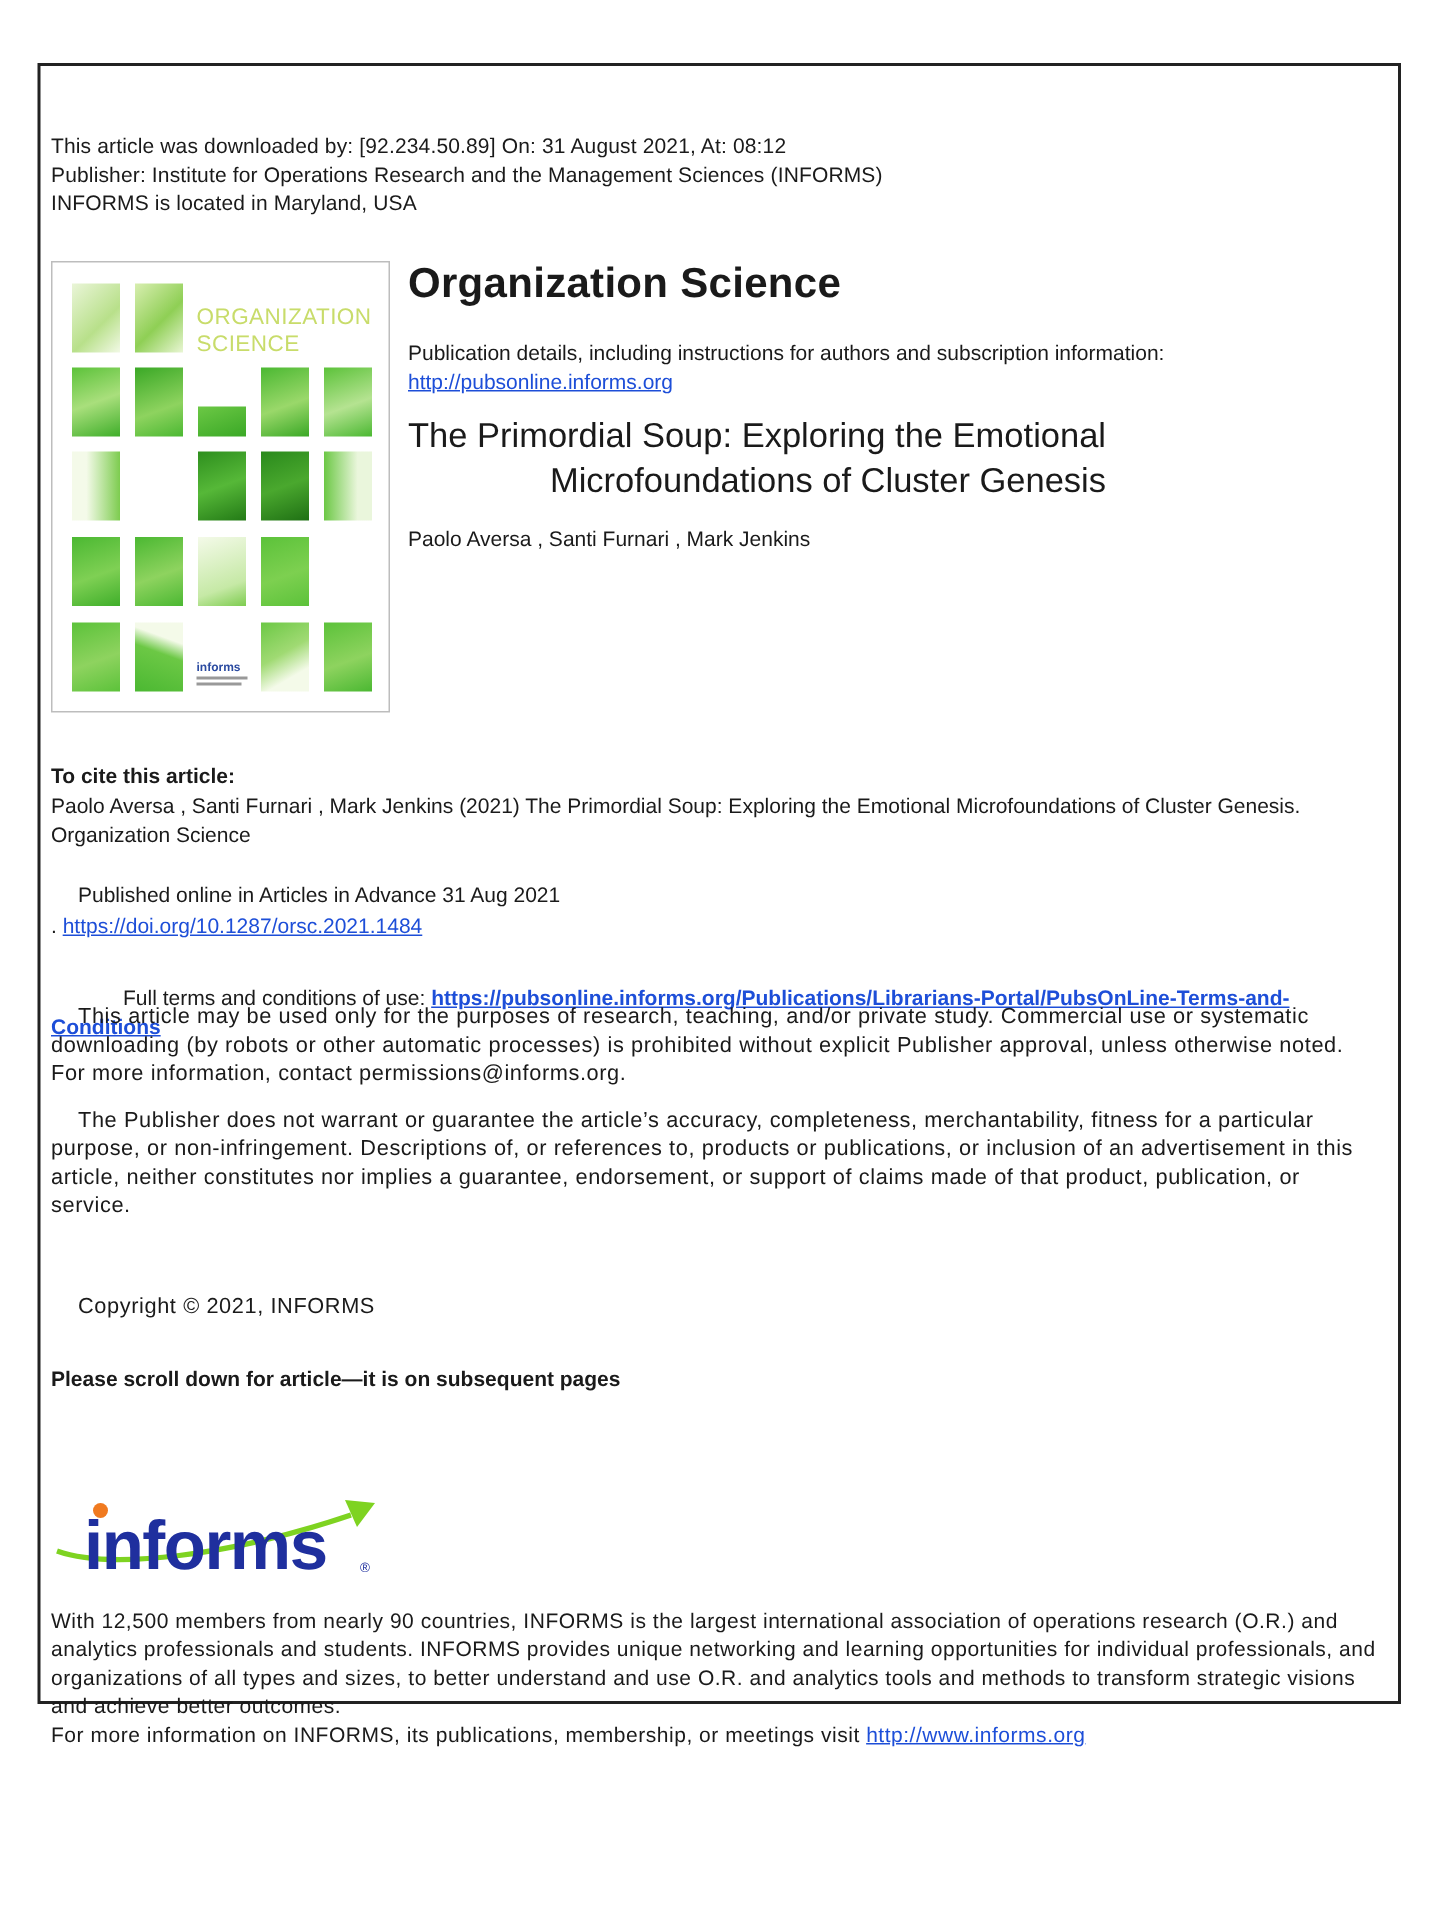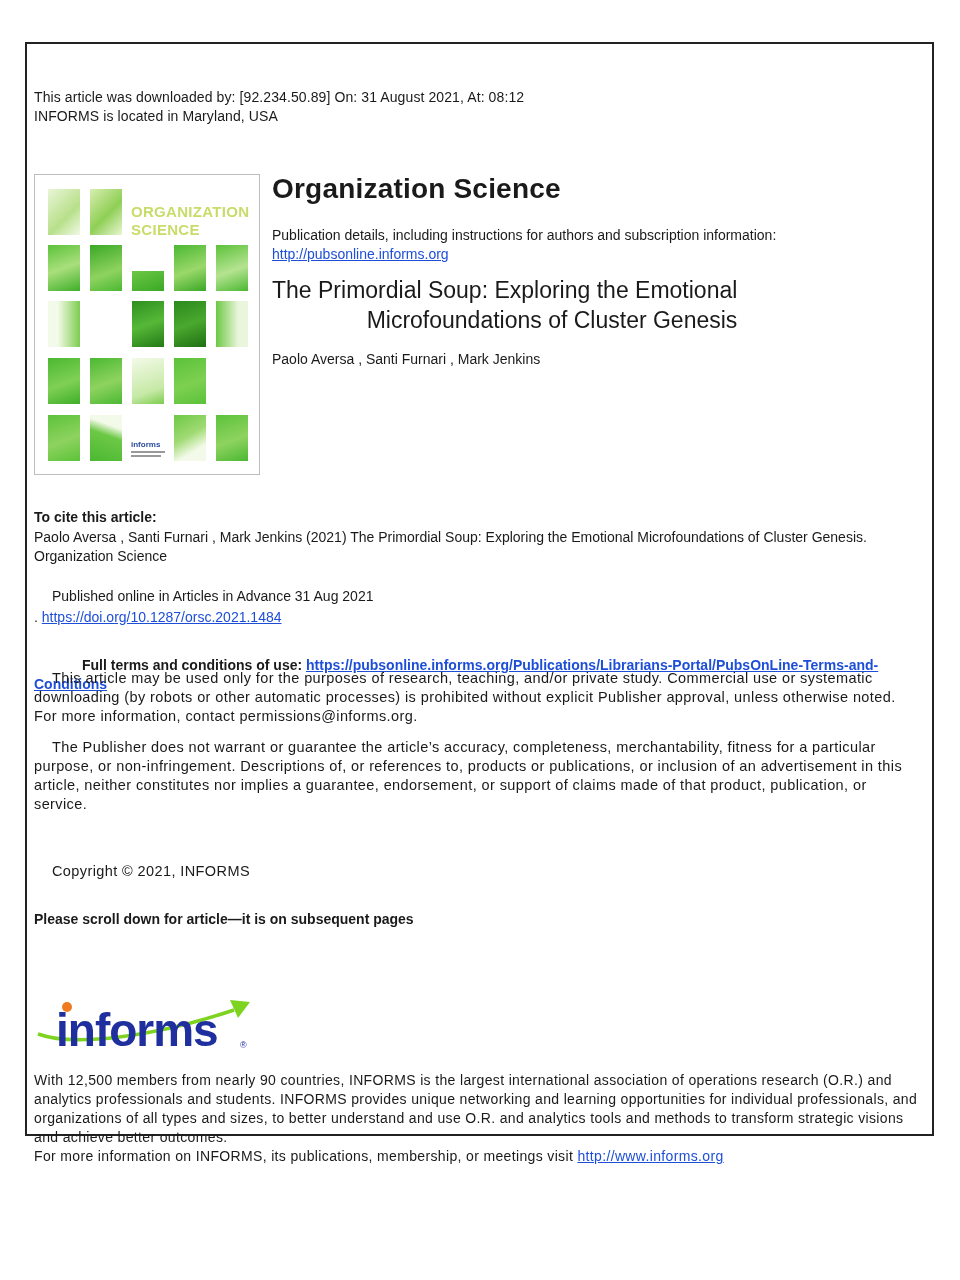--- a/index.html
+++ b/index.html
@@ -1,51 +1,52 @@
 <!DOCTYPE html>
 <html><head>
 <meta charset="utf-8">
 <style>
   html, body { margin: 0; padding: 0; background: #ffffff; }
   body { width: 960px; height: 1280px; position: relative; font-family: "Liberation Sans", sans-serif; color: #1a1a1a; }
   .frame { position: absolute; left: 25px; top: 42px; width: 909px; height: 1094px; border: 2px solid #222; box-sizing: border-box; }
   .abs { position: absolute; margin-top: 37px; }
   .hdr { left: 34px; top: 51px; font-size: 14px; line-height: 19px; letter-spacing: 0.1px; }
   .cover { left: 34px; top: 137px; width: 226px; height: 301px; border: 1px solid #bdbdbd; box-sizing: border-box; background: #fff; }
-  .cover-title { position: absolute; left: 96px; top: 28px; font-size: 15px; font-weight: bold; line-height: 18px; color: #c8dc6a; letter-spacing: 0.3px; }
+  .cover-title { position: absolute; left: 96px; top: 28px; font-size: 15px; font-weight: normal; line-height: 18px; color: #c8dc6a; letter-spacing: 0.3px; }
   .tile { position: absolute; width: 32px; height: 46px; }
   .cover-logo { position: absolute; left: 96px; top: 265px; font-size: 8px; color: #2a4aa0; font-weight: bold; }
   .cover-logo-sub { position: absolute; left: 96px; top: 276px; font-size: 4px; color: #666; line-height: 5px; width: 40px; }
   .journal { left: 272px; top: 136px; font-size: 28px; font-weight: bold; letter-spacing: 0.2px; }
   .pubdet { left: 272px; top: 189px; font-size: 14px; line-height: 19px; }
   a, .link { color: #1d4ed8; text-decoration: underline; }
   .art-title { left: 272px; top: 238px; font-size: 23px; line-height: 30px; font-weight: normal; text-align: right; }
   .authors { left: 272px; top: 314px; font-size: 14px; }
   .cite-head { left: 34px; top: 472px; font-size: 14px; font-weight: bold; text-align: right; }
   .cite-body { left: 34px; top: 491px; width: 890px; font-size: 14px; line-height: 19px; }
   .pubonline { left: 52px; top: 551px; font-size: 14px; }
   .doi { left: 34px; top: 572px; font-size: 14px; }
   .terms { left: 34px; top: 619px; width: 890px; font-size: 14px; line-height: 19px; }
-  .terms b { font-weight: bold; padding-left: 48px; }
+  .terms b { font-weight: normal; padding-left: 48px; }
   .terms a { font-weight: bold; }
   .para { left: 34px; width: 880px; font-size: 14.5px; line-height: 19px; letter-spacing: 0.4px; text-indent: 18px; margin: 0; }
   .p1 { top: 669px; }
   .p2 { top: 738px; }
   .copyright { left: 52px; top: 826px; font-size: 14.5px; letter-spacing: 0.4px; }
   .scroll { left: 34px; top: 874px; font-size: 14px; font-weight: bold; }
   .logo { left: 34px; top: 955px; width: 220px; height: 60px; }
   .about { left: 34px; top: 1034px; width: 890px; font-size: 14px; line-height: 19px; letter-spacing: 0.35px; }
 </style>
 </head>
 <body>
 
 <div class="frame"></div>
 
 <div class="abs hdr">
   <div>This article was downloaded by: [92.234.50.89] On: 31 August 2021, At: 08:12</div>
+  <div>Publisher: Institute for Operations Research and the Management Sciences (INFORMS)</div>
   <div>INFORMS is located in Maryland, USA</div>
 </div>
 
 <div class="abs cover">
 
   <div class="tile" style="left:13px;top:14px;background:linear-gradient(135deg,#eaf5d8,#b8e08a 60%,#f2f9e6);"></div>
   <div class="tile" style="left:55px;top:14px;background:linear-gradient(135deg,#d8eeb0,#8fcf55 55%,#e9f6d4);"></div>
   <div class="cover-title">
     <div>ORGANIZATION</div>
     <div>SCIENCE</div>

